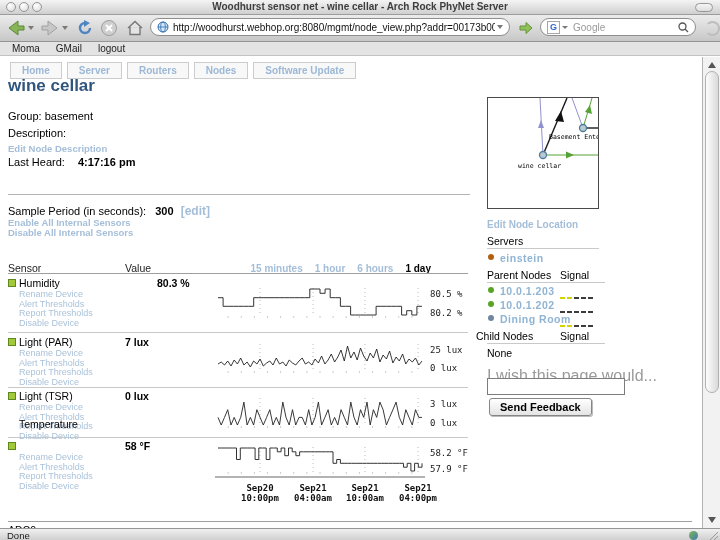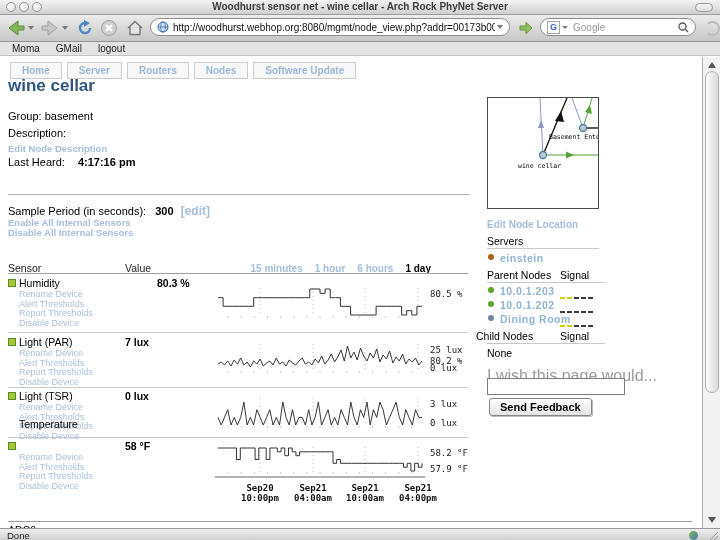--- a/index.html
+++ b/index.html
@@ -226,21 +226,21 @@
         <line x1="118.125" x2="118.125" y1="31" y2="33" stroke="#ccc"></line>
         <line x1="131.25" x2="131.25" y1="31" y2="33" stroke="#ccc"></line>
         <line x1="144.375" x2="144.375" y1="31" y2="33" stroke="#ccc"></line>
         <line x1="157.5" x2="157.5" y1="31" y2="33" stroke="#ccc"></line>
         <line x1="170.625" x2="170.625" y1="31" y2="33" stroke="#ccc"></line>
         <line x1="183.75" x2="183.75" y1="31" y2="33" stroke="#ccc"></line>
         <line x1="196.875" x2="196.875" y1="31" y2="33" stroke="#ccc"></line>
         <path d="M3.0 12.7H8.1V21.3H13.2V21.3H18.3V21.3H23.4V21.3H28.5V21.3H33.6V21.3H38.7V12.7H43.8V12.7H48.9V12.7H54.0V12.7H59.1V12.7H64.2V12.7H69.3V12.7H74.4V12.7H79.5V12.7H84.6V12.7H89.7V12.7H94.8V4.0H99.9V4.0H105.0V8.3H110.1V4.0H115.2V12.7H120.3V12.7H125.4V21.3H130.5V21.3H135.6V30.0H140.7V30.0H145.8V30.0H150.9V30.0H156.0V30.0H161.1V21.3H166.2V21.3H171.3V21.3H176.4V21.3H181.5V21.3H186.6V30.0H191.7V25.7H196.8V30.0H201.9V21.3H207.0V21.3" fill="none" stroke="#333" stroke-width="1"></path>
       </svg>
       <div class="ylab" style="left: 430px; top: 232px; position: absolute;">80.5 %</div>
-      <div class="ylab" style="left: 430px; top: 251px; position: absolute; margin-top: 48px;">80.2 %</div>
+      <div class="ylab" style="left: 430px; top: 251px; position: absolute;">80.2 %</div>
       <span class="sq" style="left: 8px; top: 281px;"></span>
       <div class="abs sensorname" style="left: 19px; top: 279px; position: absolute;">Light (PAR)</div>
       <div class="abs sensorval" style="left: 125px; top: 279px; position: absolute;">7 lux</div>
       <div class="actions" style="left: 19px; top: 292px; position: absolute;">
         <div>Rename Device</div>
         <div>Alert Thresholds</div>
         <div>Report Thresholds</div>
         <div>Disable Device</div>
       </div>
       <svg width="210" height="36" style="position: absolute; left: 215px; top: 284px;">

